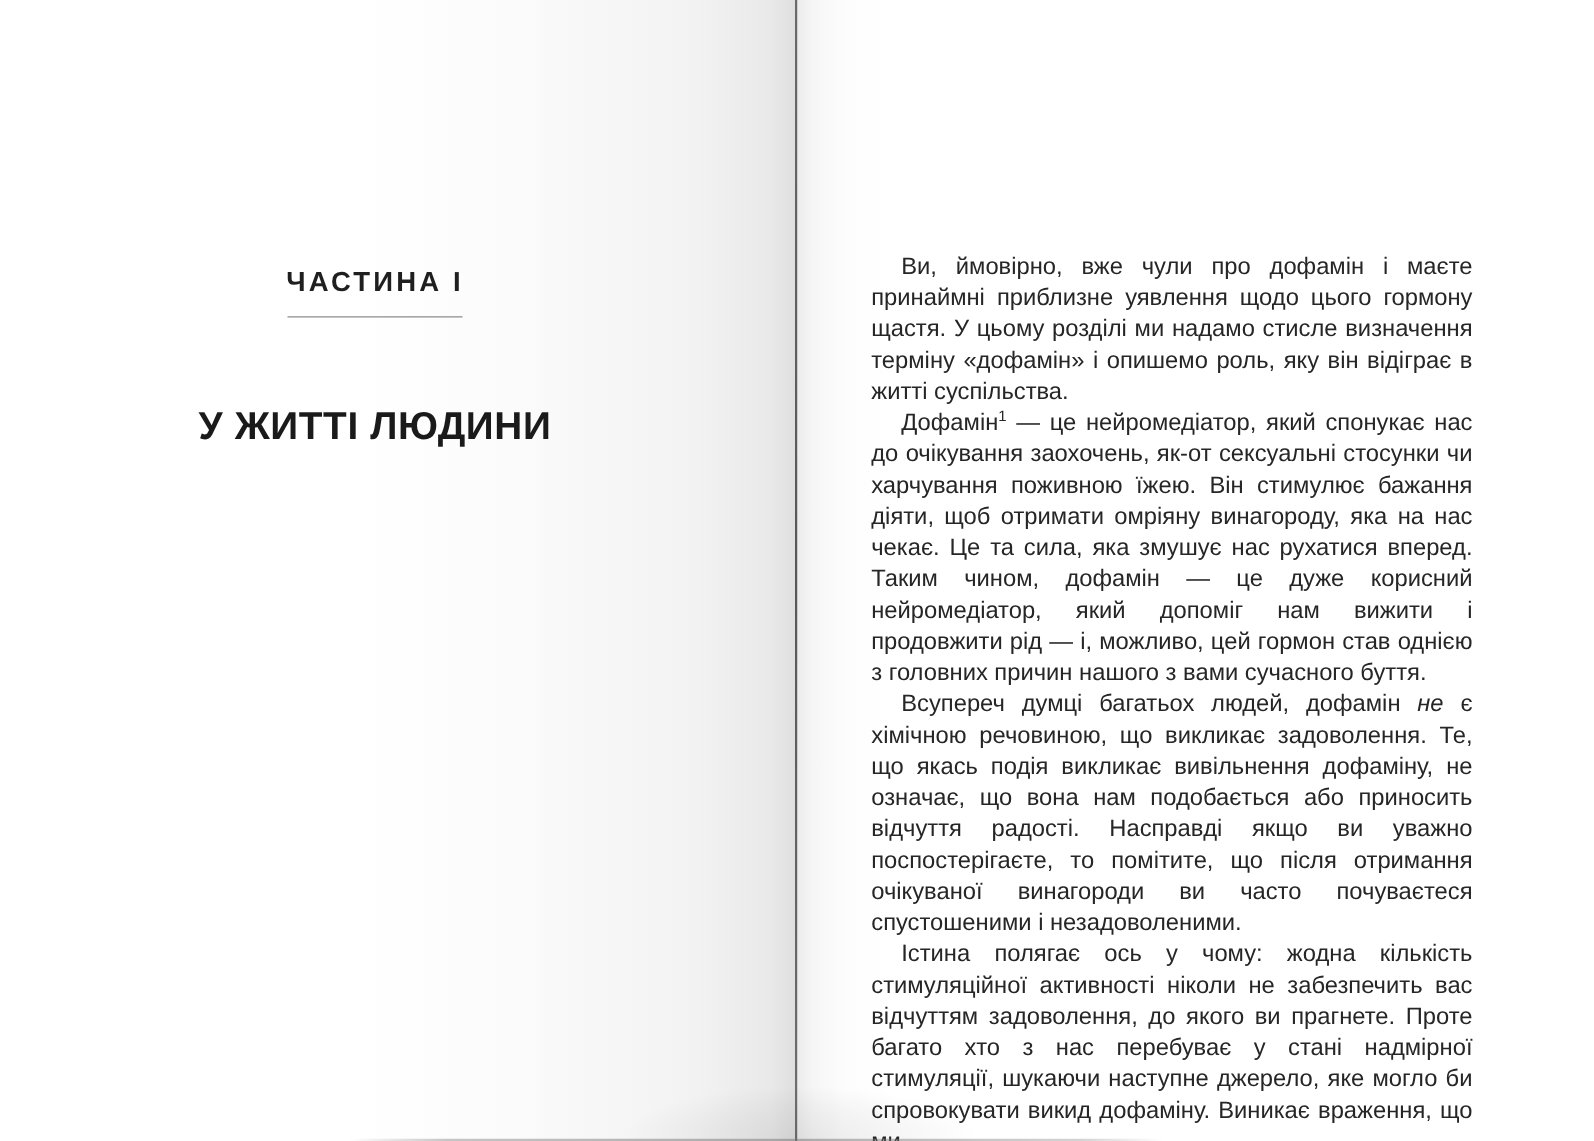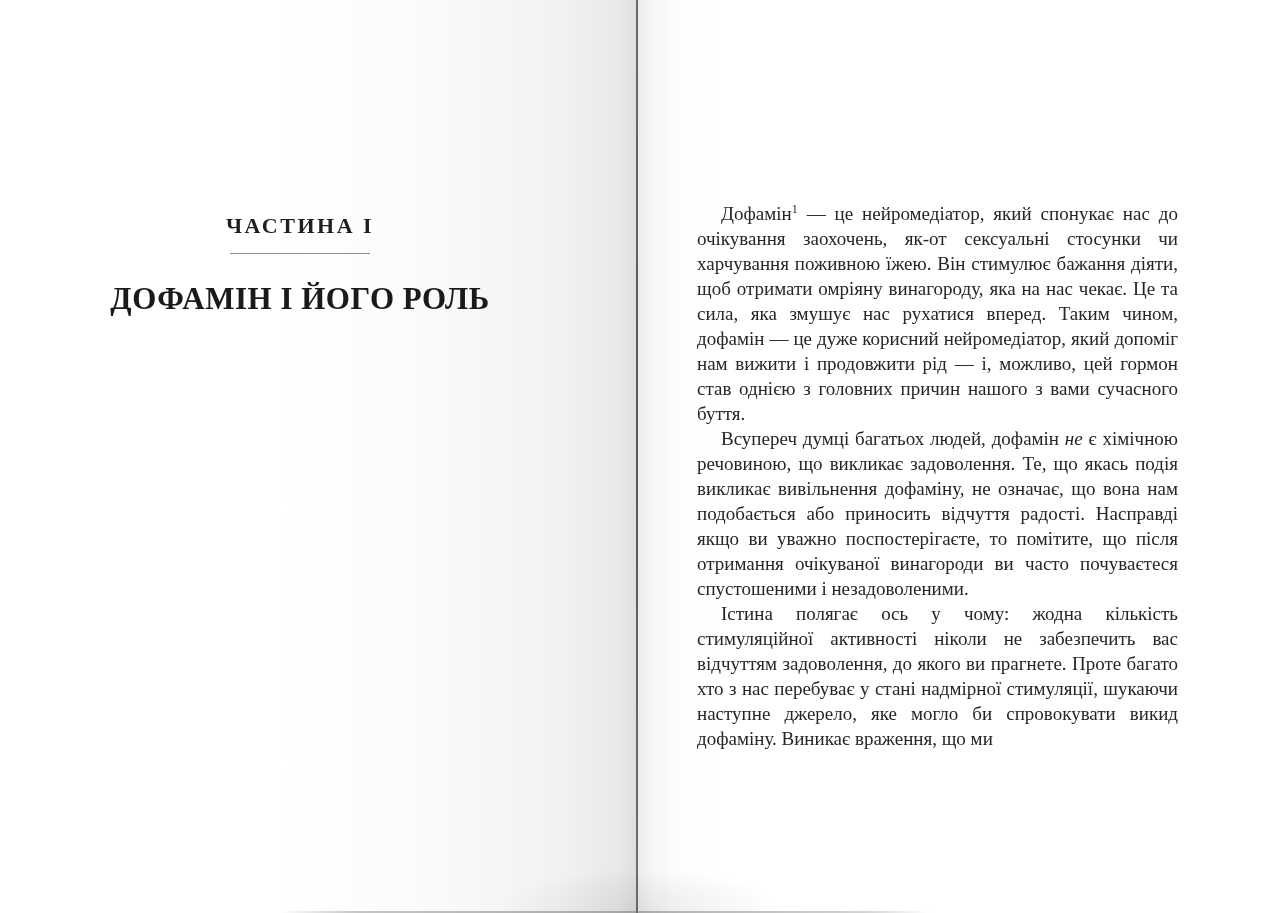--- a/index.html
+++ b/index.html
@@ -6,21 +6,21 @@
     margin: 0;
     padding: 0;
     background: #ffffff;
   }
   .spread {
     position: relative;
     width: 1275px;
     height: 913px;
     overflow: hidden;
     background: #ffffff;
-    font-family: Liberation Serif, serif;
+    font-family: Liberation Sans, sans-serif;
   }
   
   .page-left {
     position: absolute;
     left: 0; top: 0;
     width: 636px; height: 913px;
     background: linear-gradient(to right,
       #ffffff 0%, #ffffff 45%, #fbfbfb 65%,
       #f2f2f2 88%, #e9e9e9 97%, #dfdfdf 100%);
   }
@@ -121,29 +121,31 @@
 </head>
 <body>
 
 <div class="spread">
 
   <div class="page-left">
     <div class="left-content">
       <div class="part-label">ЧАСТИНА I</div>
       <div class="part-rule"></div>
       <h1 class="part-title">
-        <span>ДОФАМІН І ЙОГО РОЛЬ</span><br>
+        <br>
+        <span>У ЖИТТІ ЛЮДИНИ</span>
       </h1>
     </div>
   </div>
 
   <div class="gutter-line"></div>
 
   <div class="page-right">
     <div class="body-text">
+        <p class="body-para"><span>Ви, ймовірно, вже чули про дофамін і маєте принаймні приблизне уявлення щодо цього гормону щастя. У цьому розділі ми надамо стисле визначення терміну «дофамін» і опишемо роль, яку він відіграє в житті суспільства.</span></p>
         <p class="body-para"><span>Дофамін</span><sup>1</sup><span> — це нейромедіатор, який спонукає нас до очікування заохочень, як-от сексуальні стосунки чи харчування поживною їжею. Він стимулює бажання діяти, щоб отримати омріяну винагороду, яка на нас чекає. Це та сила, яка змушує нас рухатися вперед. Таким чином, дофамін — це дуже корисний нейромедіатор, який допоміг нам вижити і продовжити рід — і, можливо, цей гормон став однією з головних причин нашого з вами сучасного буття.</span></p>
         <p class="body-para"><span>Всупереч думці багатьох людей, дофамін </span><span class="it">не</span><span> є хімічною речовиною, що викликає задоволення. Те, що якась подія викликає вивільнення дофаміну, не означає, що вона нам подобається або приносить відчуття радості. Насправді якщо ви уважно поспостерігаєте, то помітите, що після отримання очікуваної винагороди ви часто почуваєтеся спустошеними і незадоволеними.</span></p>
         <p class="body-para"><span>Істина полягає ось у чому: жодна кількість стимуляційної активності ніколи не забезпечить вас відчуттям задоволення, до якого ви прагнете. Проте багато хто з нас перебуває у стані надмірної стимуляції, шукаючи наступне джерело, яке могло би спровокувати викид дофаміну. Виникає враження, що ми</span></p>
       </div>
   </div>
 
   <div class="gutter-bottom-shadow"></div>
   <div class="bottom-edge-line"></div>
 
 </div>

